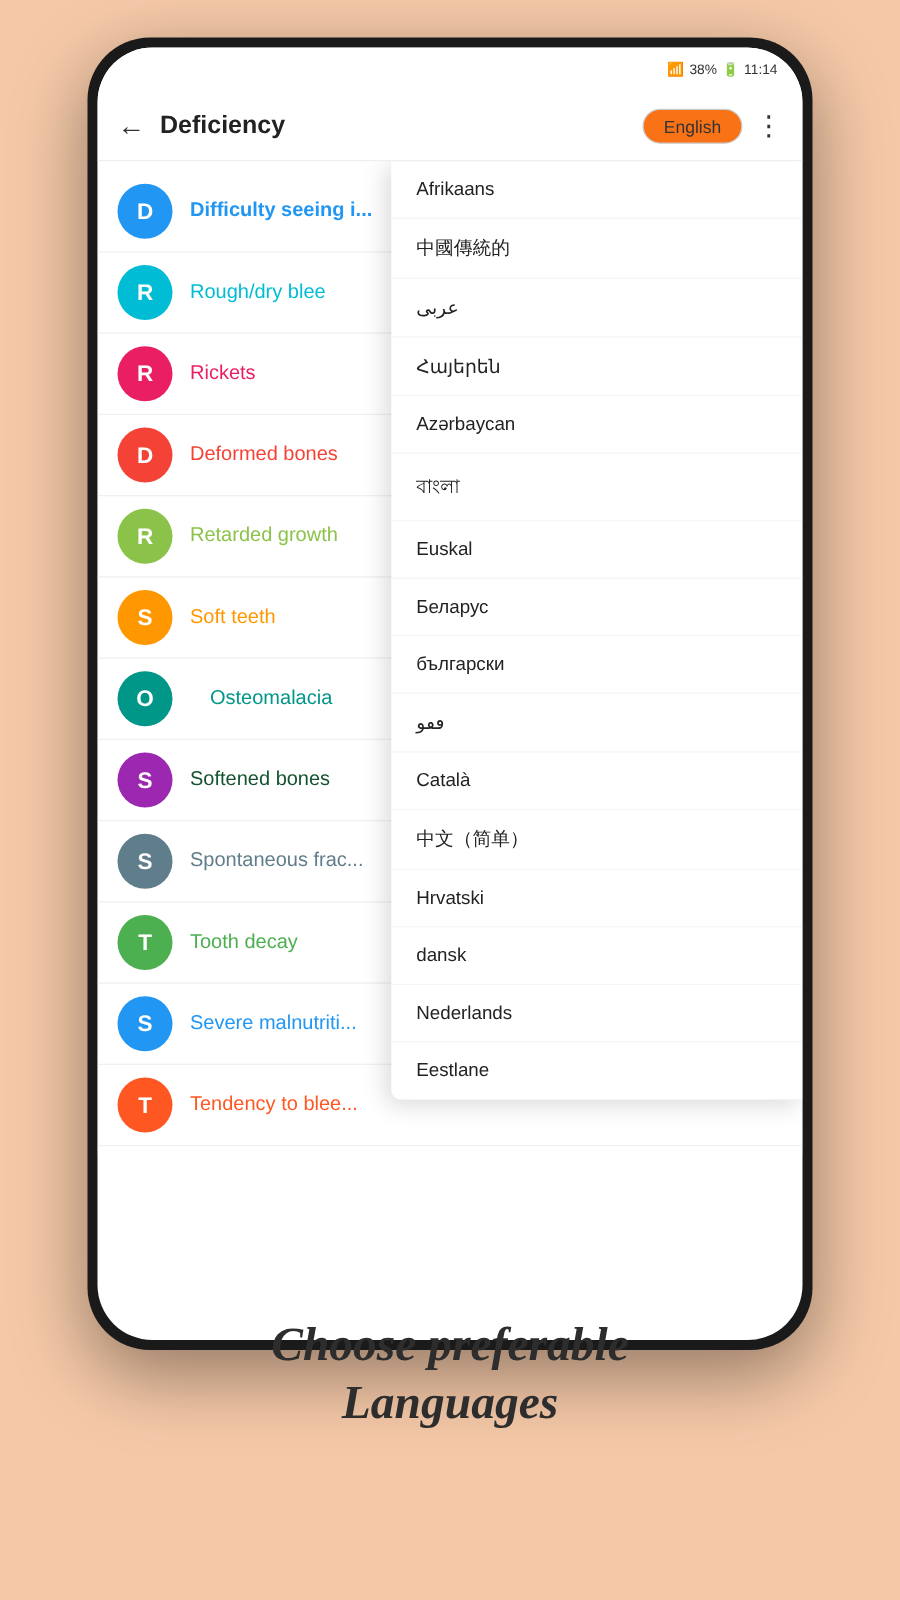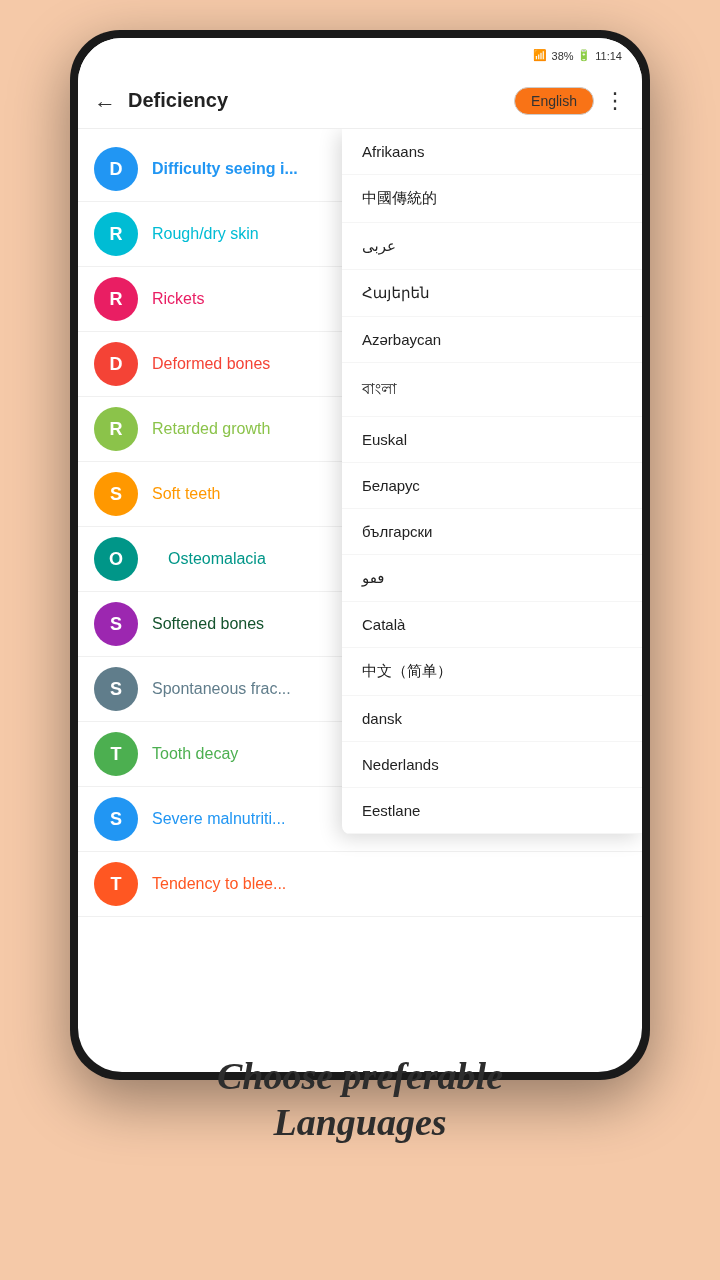--- a/index.html
+++ b/index.html
@@ -142,21 +142,21 @@
     .symptom-text {
       font-size: 16px;
       font-weight: 500;
     }
 
     
     .dropdown-overlay {
       position: absolute;
       top: 0;
       right: 0;
-      width: 300px;
+      width: 329px;
       background: #fff;
       box-shadow: -4px 4px 20px rgba(0,0,0,0.15);
       z-index: 100;
       border-radius: 0 0 0 8px;
       overflow-y: auto;
       max-height: 100%;
     }
 
     .dropdown-item {
       padding: 14px 20px;
@@ -207,21 +207,21 @@
 
       <div class="symptom-list">
 
         <div class="symptom-item">
           <div class="avatar" style="background:#2196F3;">D</div>
           <span class="symptom-text" style="color:#2196F3;font-weight:bold;">Difficulty seeing i...</span>
         </div>
 
         <div class="symptom-item">
           <div class="avatar" style="background:#00BCD4;">R</div>
-          <span class="symptom-text" style="color:#00BCD4;">Rough/dry skin</span>
+          <span class="symptom-text" style="color:#00BCD4;">Rough/dry blee</span>
         </div>
 
         <div class="symptom-item">
           <div class="avatar" style="background:#E91E63;">R</div>
           <span class="symptom-text" style="color:#E91E63;">Rickets</span>
         </div>
 
         <div class="symptom-item">
           <div class="avatar" style="background:#F44336;">D</div>
           <span class="symptom-text" style="color:#F44336;">Deformed bones</span>
@@ -274,20 +274,21 @@
         <div class="dropdown-item">عربى</div>
         <div class="dropdown-item">Հայերեն</div>
         <div class="dropdown-item">Azərbaycan</div>
         <div class="dropdown-item">বাংলা</div>
         <div class="dropdown-item">Euskal</div>
         <div class="dropdown-item">Беларус</div>
         <div class="dropdown-item">български</div>
         <div class="dropdown-item">ٯٯو</div>
         <div class="dropdown-item">Català</div>
         <div class="dropdown-item">中文（简单）</div>
+        <div class="dropdown-item">Hrvatski</div>
         <div class="dropdown-item">dansk</div>
         <div class="dropdown-item">Nederlands</div>
         <div class="dropdown-item">Eestlane</div>
       </div>
     </div>
   </div>
 </div>
 
 <div class="caption" style="position:relative; margin-top: 20px; font-family: Georgia, serif; font-style: italic; text-align: center; font-size: 38px; color: #2d2d2d;">
   <span>Choose preferable</span><br>

